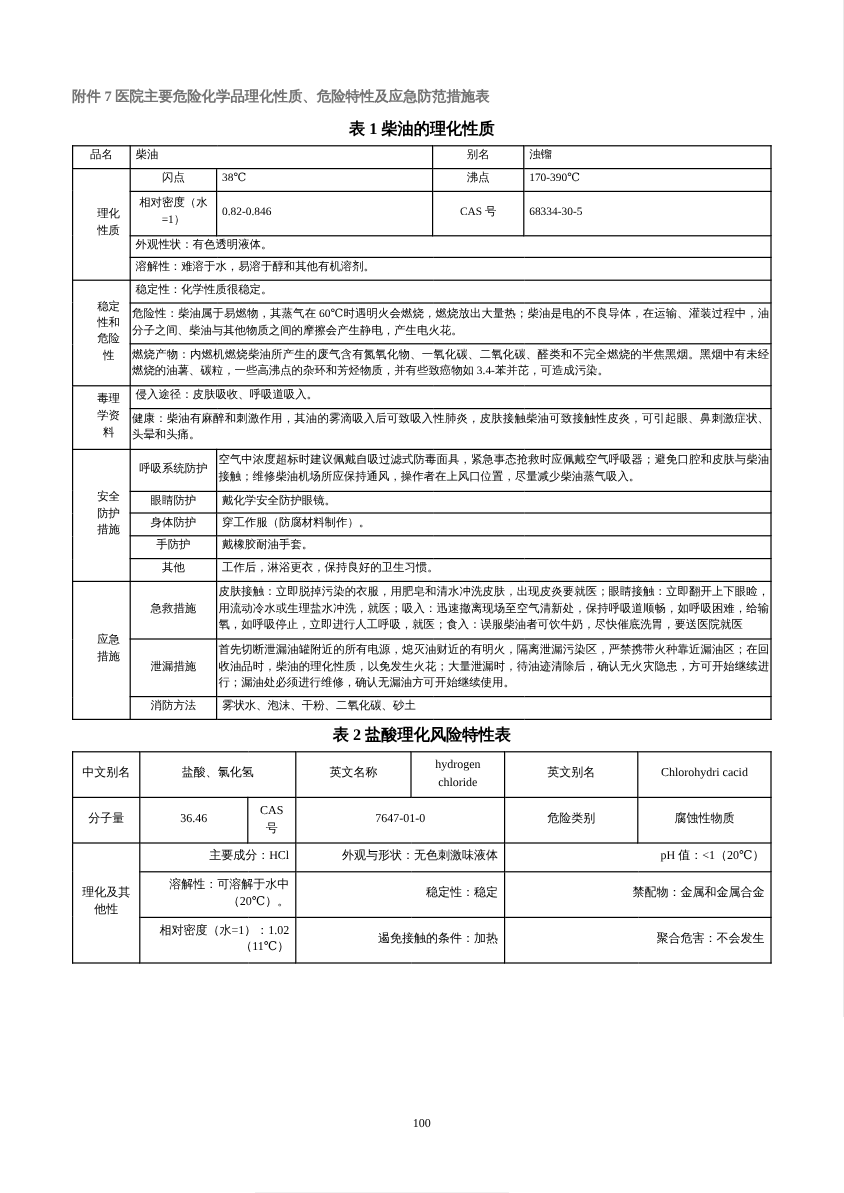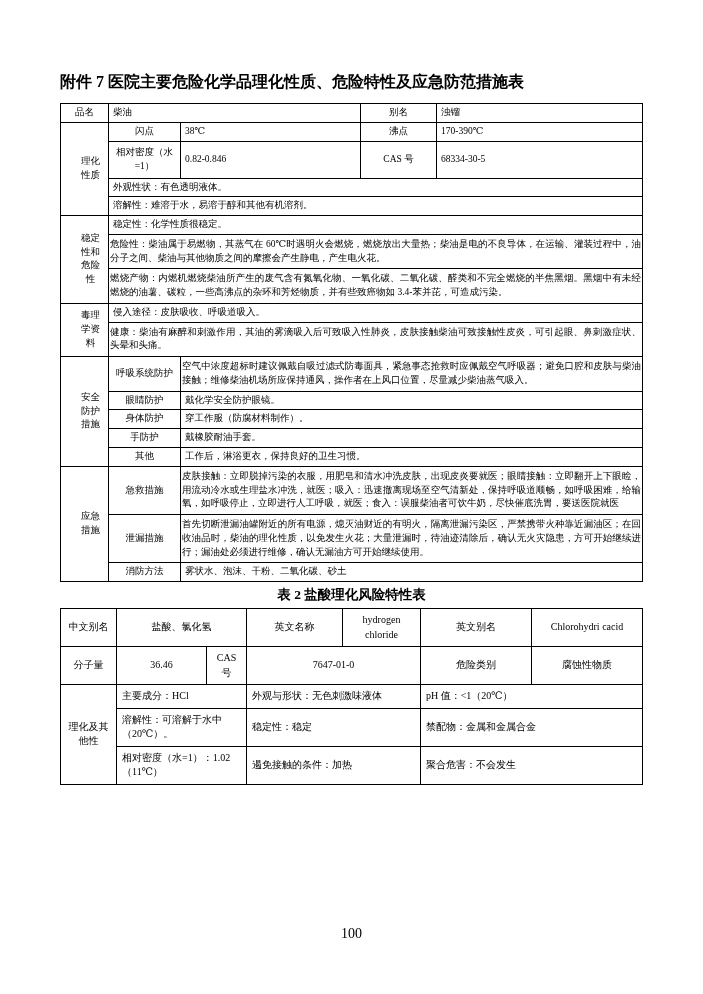--- a/index.html
+++ b/index.html
@@ -13,25 +13,25 @@
   .page {
     width: 703px;
     height: 994px;
     background: #ffffff;
     margin: 0 auto;
     position: relative;
     box-sizing: border-box;
     padding: 72px 60px 20px 60px;
   }
   .doc-title {
-    font-size: 16px;
+    font-size: 12px;
     font-weight: bold;
     margin: 0 0 10px 0;
     letter-spacing: 0px;
-    color: #000000;
+    color: #737373;
   }
   .table-caption {
     text-align: center;
     font-size: 13.5px;
     font-weight: bold;
     margin: 4px 0 4px 0;
     color: #000;
   }
   table {
     border-collapse: collapse;
@@ -63,39 +63,40 @@
     vertical-align: middle;
     padding: 3px 1px;
   }
   .t2 td {
     font-size: 10px;
     padding: 4px 5px;
     text-align: center;
     vertical-align: middle;
   }
   .t2 td.left {
-    text-align: left;
+    text-align: right;
   }
   .pageno {
     position: absolute;
     bottom: 52px;
     left: 0;
     width: 703px;
     text-align: center;
-    font-size: 14px;
+    font-size: 10px;
     color: #000;
   }
 </style>
 </head>
 <body>
 
 <div class="page">
 
   <div class="doc-title">附件 7 医院主要危险化学品理化性质、危险特性及应急防范措施表</div>
 
+  <div class="table-caption">表 1 柴油的理化性质</div>
 
   <table>
     <colgroup>
       <col style="width:48px">
       <col style="width:72px">
       <col style="width:180px">
       <col style="width:76px">
       <col style="width:*">
     </colgroup>
     <tbody>

